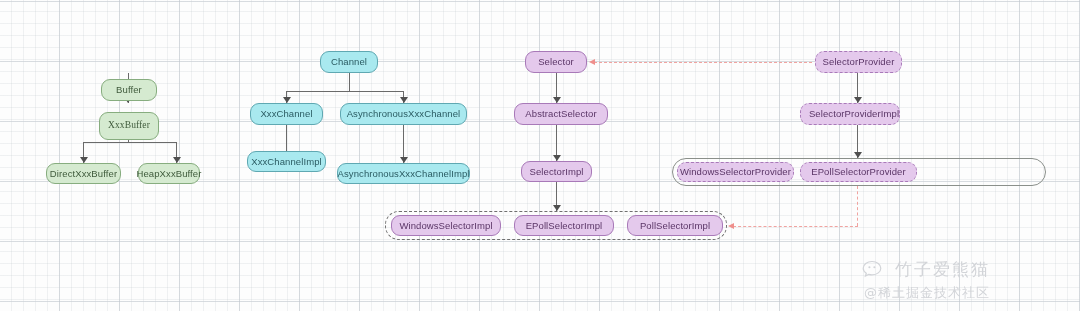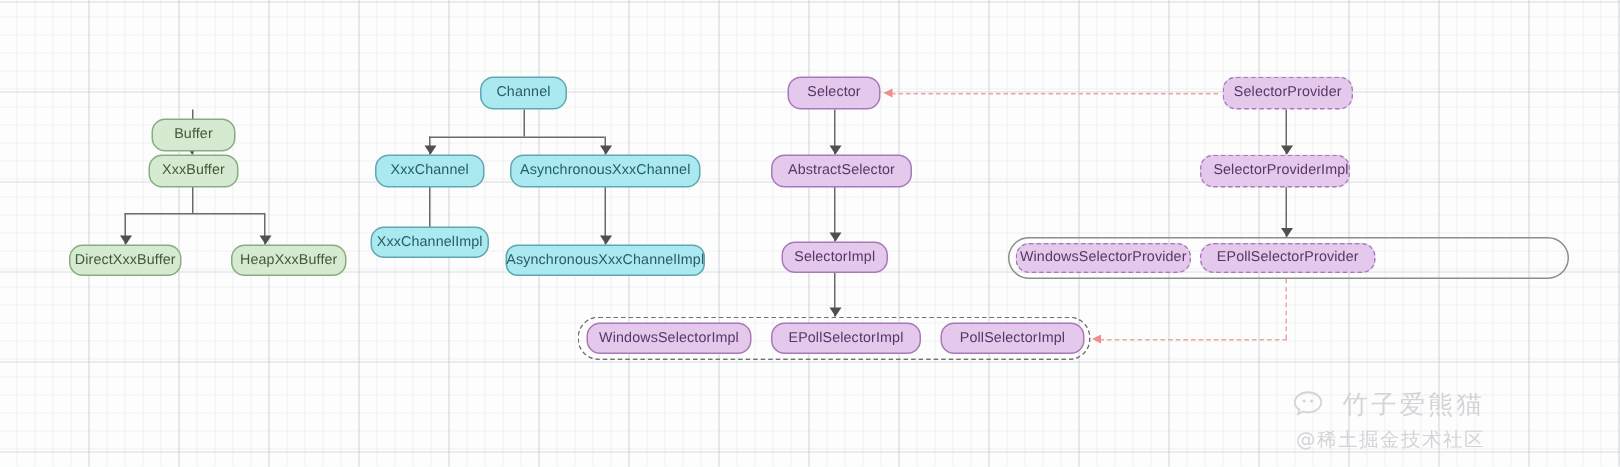--- a/index.html
+++ b/index.html
@@ -80,41 +80,41 @@
   <div class="arrow" style="left:124px;top:97px;"></div>
 
   <div class="ln lnv" style="left:128px;top:124px;height:18px;"></div>
   <div class="ln lnh" style="left:83px;top:142px;width:93px;"></div>
   <div class="ln lnv" style="left:83px;top:142px;height:21px;"></div>
   <div class="ln lnv" style="left:176px;top:142px;height:21px;"></div>
   <div class="arrow" style="left:79.5px;top:157px;"></div>
   <div class="arrow" style="left:172.5px;top:157px;"></div>
 
   <div class="node green" style="left:101px;top:51px;width:56px;height:22px;margin-top:28px;">Buffer</div>
-  <div class="node green" style="left:99px;top:103px;width:60px;height:22px;">XxxBuffer</div>
+  <div class="node green" style="left:99px;top:112px;width:60px;height:28px;font-family:Liberation Serif, serif;">XxxBuffer</div>
   <div class="node green" style="left:46px;top:163px;width:75px;height:21px;">DirectXxxBuffer</div>
-  <div class="node green" style="left:154px;top:163px;width:77px;height:21px;">HeapXxxBuffer</div>
+  <div class="node green" style="left:138px;top:163px;width:62px;height:21px;">HeapXxxBuffer</div>
 
   <div class="ln lnv" style="left:349px;top:73px;height:18px;"></div>
   <div class="ln lnh" style="left:286px;top:91px;width:117px;"></div>
   <div class="ln lnv" style="left:286px;top:91px;height:12px;"></div>
   <div class="ln lnv" style="left:403px;top:91px;height:12px;"></div>
   <div class="arrow" style="left:282.5px;top:97px;"></div>
   <div class="arrow" style="left:399.5px;top:97px;"></div>
 
   <div class="ln lnv" style="left:286px;top:124px;height:39px;"></div>
   <div class="ln lnv" style="left:403px;top:124px;height:39px;"></div>
   <div class="arrow" style="left:282.5px;top:157px;"></div>
   <div class="arrow" style="left:399.5px;top:157px;"></div>
 
   <div class="node cyan" style="left:320px;top:51px;width:58px;height:22px;">Channel</div>
   <div class="node cyan" style="left:250px;top:103px;width:73px;height:22px;">XxxChannel</div>
   <div class="node cyan" style="left:340px;top:103px;width:127px;height:22px;">AsynchronousXxxChannel</div>
   <div class="node cyan" style="left:247px;top:151px;width:79px;height:21px;">XxxChannelImpl</div>
-  <div class="node cyan" style="left:337px;top:163px;width:133px;height:21px;border-radius:8px;">AsynchronousXxxChannelImpl</div>
+  <div class="node cyan" style="left:337px;top:163px;width:133px;height:21px;">AsynchronousXxxChannelImpl</div>
 
   <div class="ln lnv" style="left:556px;top:73px;height:30px;"></div>
   <div class="arrow" style="left:552.5px;top:97px;"></div>
   <div class="ln lnv" style="left:556px;top:124px;height:37px;"></div>
   <div class="arrow" style="left:552.5px;top:155px;"></div>
   <div class="ln lnv" style="left:556px;top:182px;height:29px;"></div>
   <div class="arrow" style="left:552.5px;top:205px;"></div>
 
   <div class="node purp" style="left:525px;top:51px;width:62px;height:22px;">Selector</div>
   <div class="node purp" style="left:514px;top:103px;width:94px;height:22px;">AbstractSelector</div>

